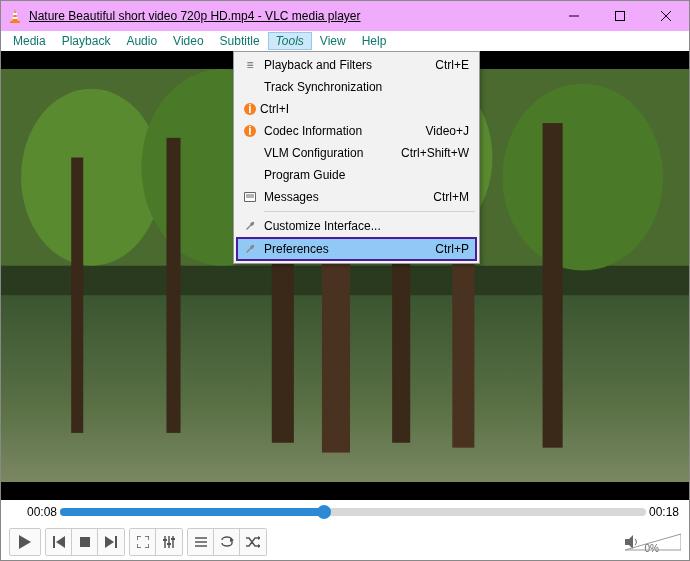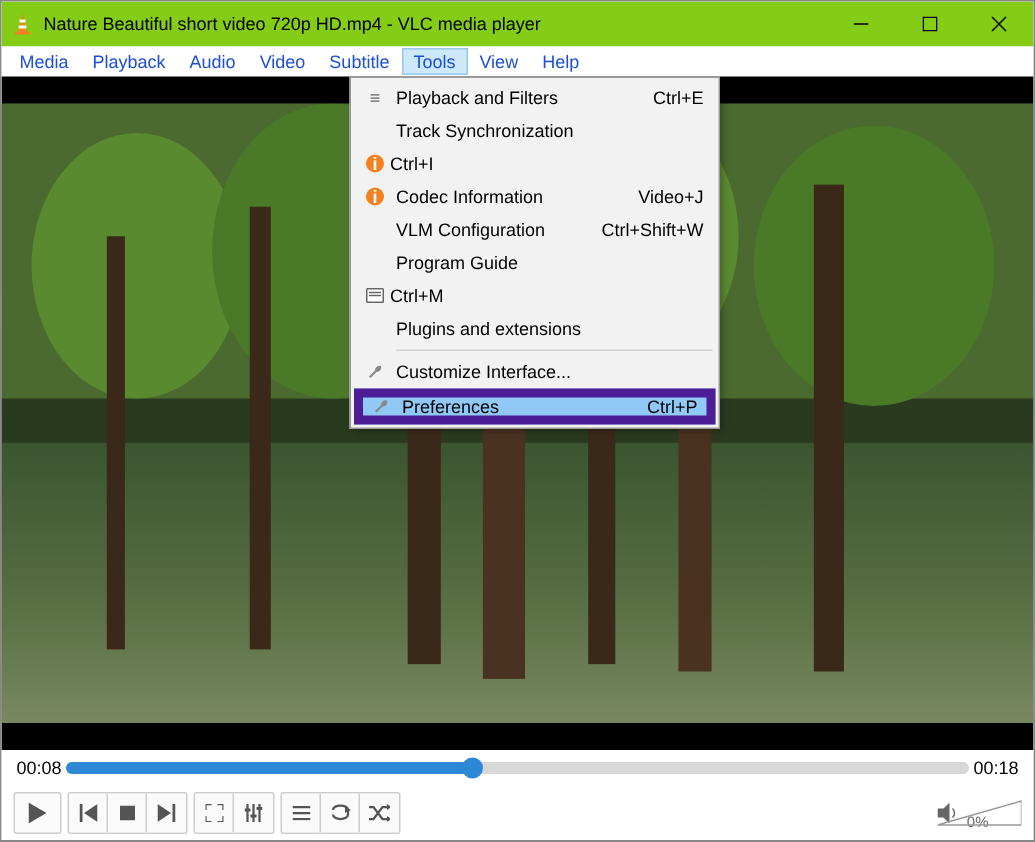--- a/index.html
+++ b/index.html
@@ -1,34 +1,34 @@
 <!DOCTYPE html>
 <html><head>
 <meta charset="utf-8">
 <style>
 * { margin: 0; padding: 0; box-sizing: border-box; font-family: "Segoe UI", Tahoma, sans-serif; font-size: 12px; }
 body { background: #fff; width: 690px; height: 561px; border: 1px solid #888; display: flex; flex-direction: column; }
-.titlebar { height: 30px; display: flex; align-items: center; padding-left: 6px; background: #84cc16; }
+.titlebar { height: 30px; display: flex; align-items: center; padding-left: 6px; background: #f0abfc; text-decoration: underline; }
 .titlebar .app-icon { width: 16px; height: 16px; margin-right: 6px; }
 .titlebar .title-text { flex: 1; font-size: 12px; color: #000; }
 .titlebar .win-controls { display: flex; }
 .titlebar .win-btn { width: 46px; height: 30px; display: flex; align-items: center; justify-content: center; color: #333; }
 .menubar { height: 20px; display: flex; align-items: center; padding: 0 4px; background: #fff; position: relative; }
-.menubar .menu-item { padding: 2px 8px; color: #1d4ed8; cursor: default; }
-.menubar .menu-item.active { background: #cde8f8; border: 1px solid #96c8e8; padding: 1px 7px; }
+.menubar .menu-item { padding: 2px 8px; color: #0f766e; cursor: default; }
+.menubar .menu-item.active { background: #cde8f8; border: 1px solid #96c8e8; padding: 1px 7px; font-style: italic; }
 .video-area { flex: 1; background: #000; position: relative; display: flex; align-items: center; justify-content: center; overflow: hidden; }
 .video-frame { width: 100%; height: 92%; background: linear-gradient(to bottom,#3a5a2a 0%,#4d7a32 35%,#2a4a20 45%,#3a5a2a 60%,#6a7a52 100%); position: relative; }
 .dropdown { position: absolute; top: 0px; left: 232px; width: 247px; background: #f2f2f2; border: 1px solid #999; box-shadow: 2px 2px 4px rgba(0,0,0,.25); z-index: 10; padding: 2px; }
 .dropdown .dd-item { display: flex; align-items: center; height: 22px; padding: 0 8px 0 4px; }
 .dropdown .dd-icon { width: 20px; display: flex; justify-content: center; color: #666; font-size: 12px; }
 .dropdown .dd-label { flex: 1; padding-left: 4px; color: #000; }
 .dropdown .dd-shortcut { color: #000; font-size: 12px; }
 .dropdown .dd-sep { height: 1px; background: #d0d0d0; margin: 3px 2px 3px 28px; }
-.dropdown .dd-highlight { background: #90c8f6; border: 6px solid #4c1d95; margin: 0px; padding: 0 6px 0 2px; height: 24px; }
-.progress-row { height: 24px; display: flex; align-items: center; padding: 0 10px; gap: 3px; background: #fff; }
+.dropdown .dd-highlight { background: #90c8f6; border: 2px solid #4c1d95; margin: 0px; padding: 0 6px 0 2px; height: 24px; }
+.progress-row { height: 24px; display: flex; align-items: center; padding: 0 10px; gap: 3px; background: #fff; margin-left: 16px; }
 .time-label { font-size: 12px; color: #000; }
 .progress-track { flex: 1; height: 8px; background: #d8d8d8; border-radius: 4px; position: relative; }
 .progress-fill { position: absolute; left: 0; top: 0; height: 100%; background: #2d89d6; border-radius: 4px; width: 45%; }
 .progress-knob { position: absolute; top: -3px; left: 45%; width: 14px; height: 14px; background: #2d89d6; border-radius: 50%; margin-left: -7px; }
 .controls-row { height: 36px; display: flex; align-items: center; padding: 0 8px; gap: 4px; background: #fff; }
 .ctrl-btn { width: 26px; height: 26px; border: 1px solid #ccc; background: #fafafa; display: flex; align-items: center; justify-content: center; color: #555; border-radius: 2px; }
 .ctrl-btn.play { width: 32px; height: 28px; }
 .ctrl-group { display: flex; border: 1px solid #ccc; border-radius: 2px; overflow: hidden; }
 .ctrl-group .ctrl-btn { border: none; border-right: 1px solid #ccc; border-radius: 0; }
 .ctrl-group .ctrl-btn:last-child { border-right: none; }
@@ -151,26 +151,22 @@
     </div>
     <div class="dd-item">
       <span class="dd-icon">
           <svg width="12" height="10">
             <rect x="0" y="0" width="12" height="10" fill="#666" rx="1"></rect>
             <rect x="1" y="1" width="10" height="8" fill="#fff"></rect>
             <line x1="2" y1="3" x2="10" y2="3" stroke="#666"></line>
             <line x1="2" y1="5" x2="10" y2="5" stroke="#666"></line>
           </svg>
         </span>
+      <span class="dd-label">Messages</span>
       <span class="dd-shortcut">Ctrl+M</span>
-    </div>
-    <div class="dd-item">
-      <span class="dd-icon"></span>
-      <span class="dd-label">Plugins and extensions</span>
-      <span class="dd-shortcut"></span>
     </div>
     <div class="dd-sep"></div>
     <div class="dd-item">
       <span class="dd-icon">
           <svg width="12" height="12">
             <path d="M10 2a3 3 0 0 0-4 3L2 9l1 1 4-4a3 3 0 0 0 3-4z" fill="#888"></path>
           </svg>
         </span>
       <span class="dd-label">Customize Interface...</span>
       <span class="dd-shortcut"></span>

